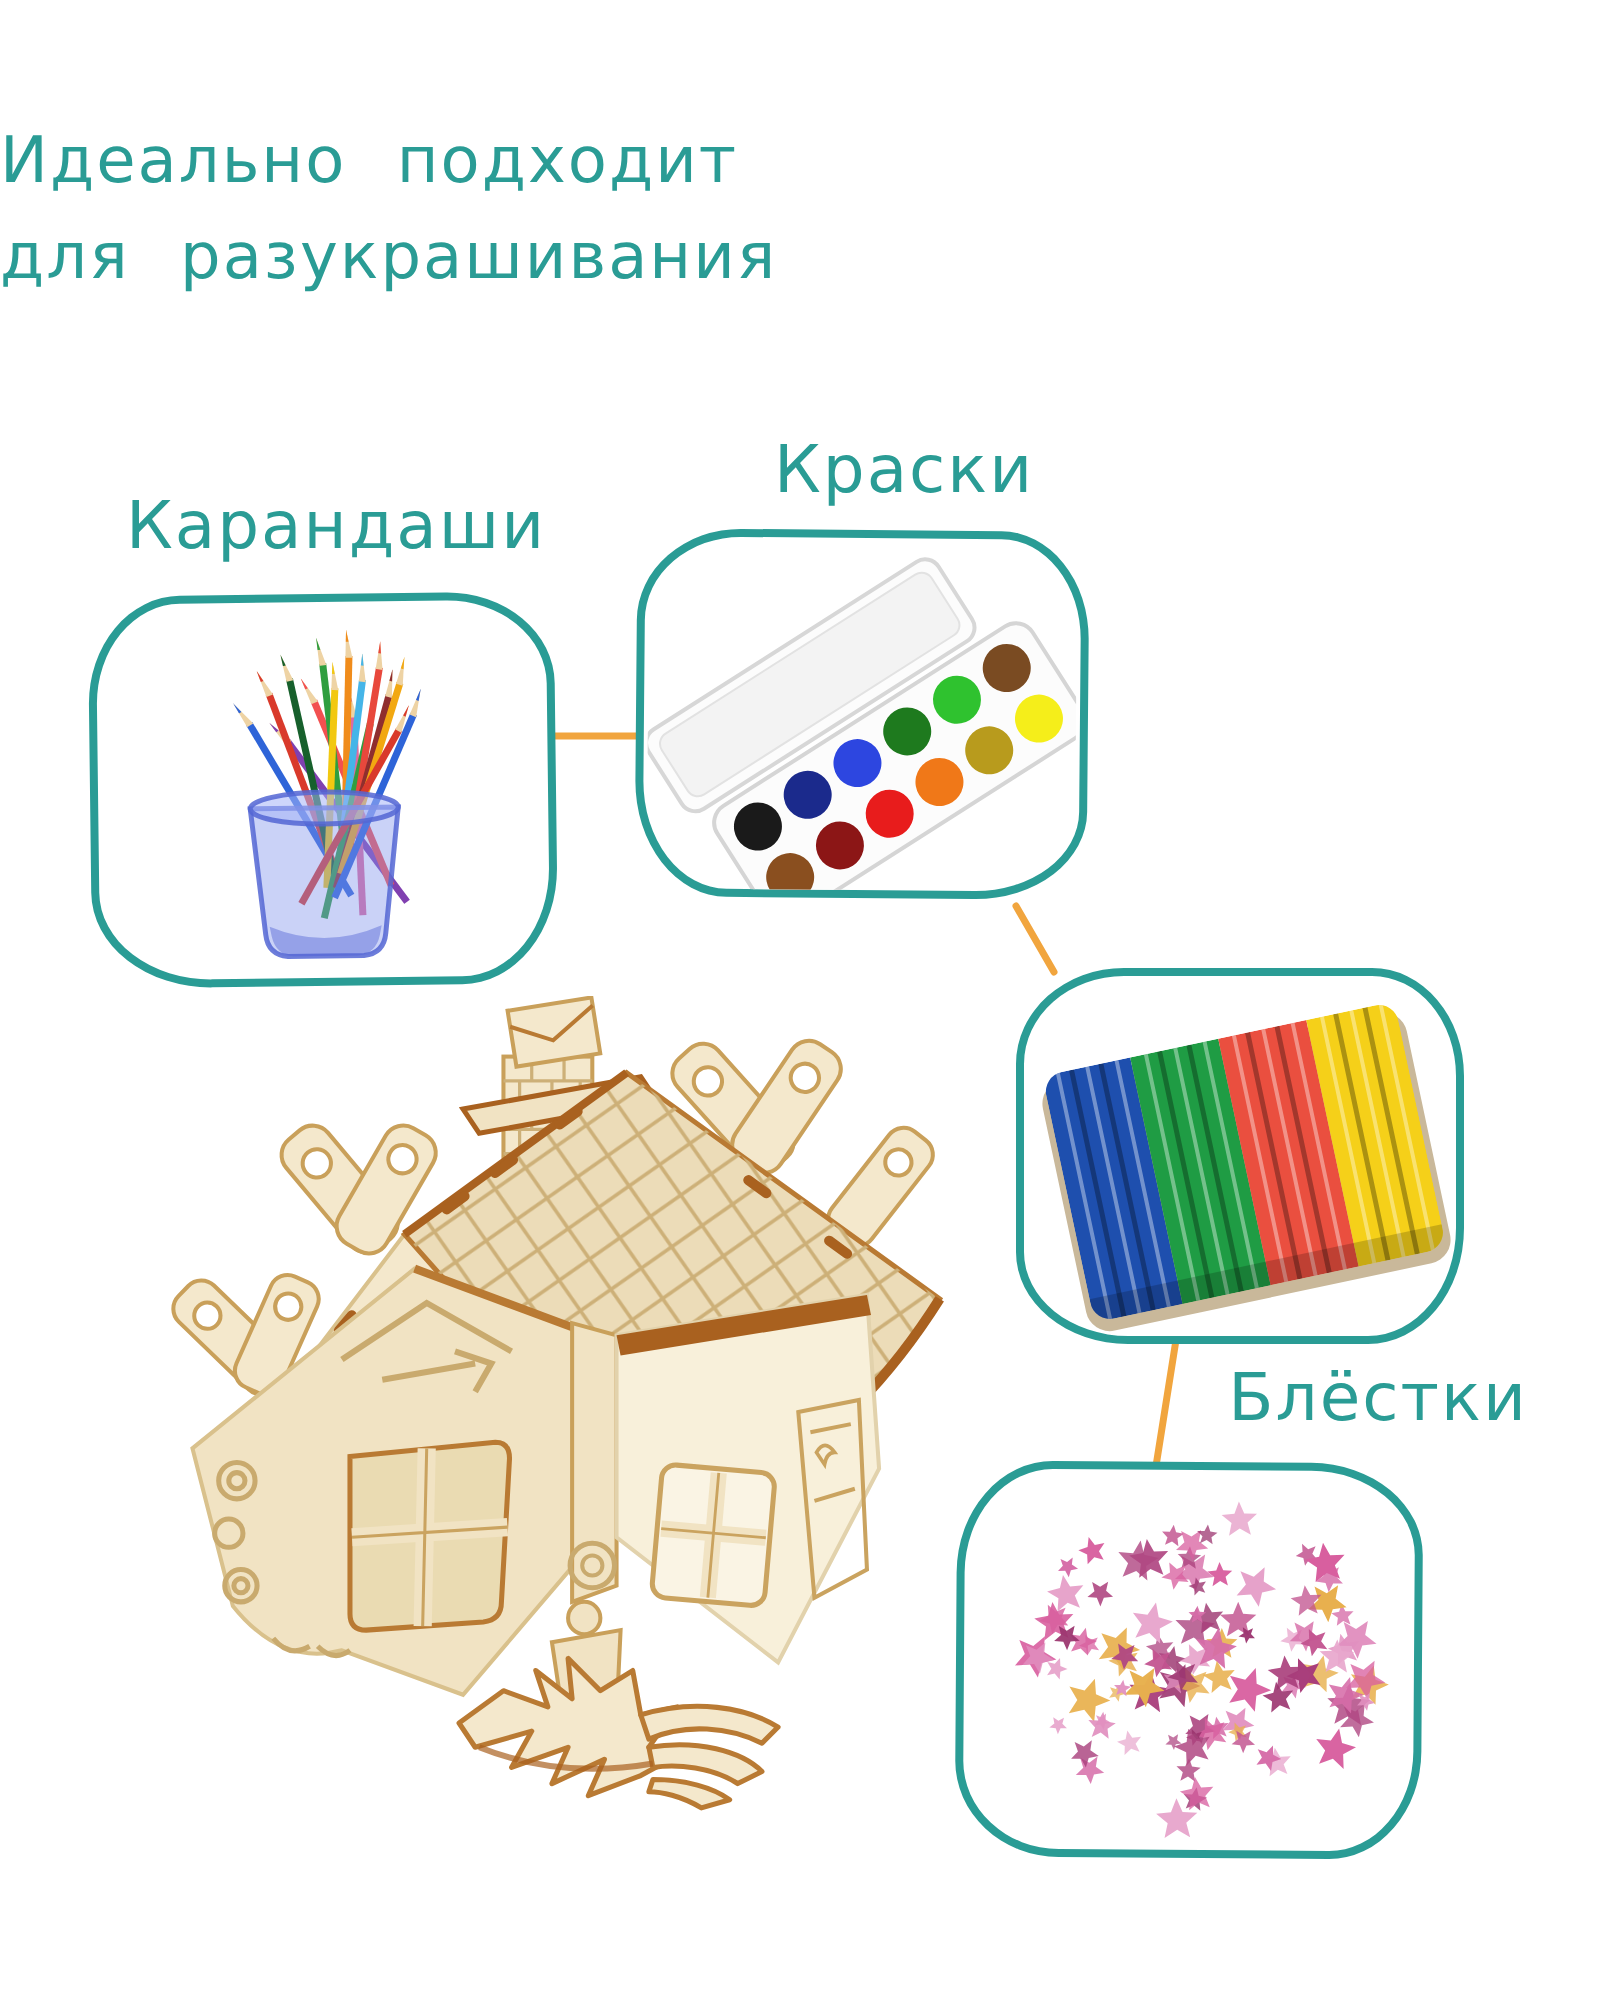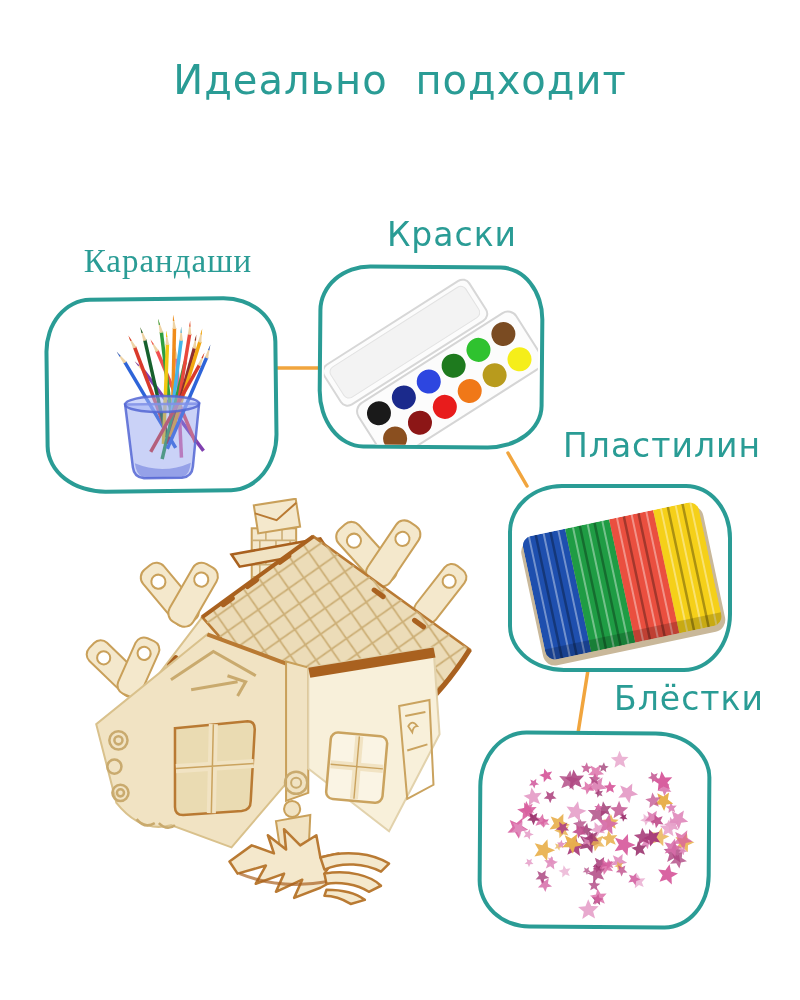--- a/index.html
+++ b/index.html
@@ -1,19 +1,19 @@
 <!DOCTYPE html>
 <html><head>
 <meta charset="utf-8">
 <style>
   html,body{margin:0;padding:0;background:#ffffff;}
   .page{position:relative;width:800px;height:1000px;background:#ffffff;overflow:hidden;
         font-family:"DejaVu Sans",sans-serif;}
-  .title{position:absolute;left:0;top:56px;width:800px;text-align:center;
-         color:#2a9c95;font-size:40px;line-height:48px;font-weight:400;
+  .title{position:absolute;left:0;top:56px;width:800px;text-align:left;
+         color:#2a9c95;font-size:32px;line-height:48px;font-weight:400;
          letter-spacing:1px;word-spacing:14px;}
   .title .t2{display:block;}
   .callout-label{position:absolute;transform:translateX(-50%);color:#2a9c95;
          font-size:33px;font-weight:400;letter-spacing:1px;white-space:nowrap;}
   .bubble{position:absolute;border:4px solid #2a9c95;background:#ffffff;box-sizing:border-box;}
   .bubble.pencils{left:45px;top:297px;width:233px;height:196px;
          border-radius:46px 54px 48px 60px / 54px 46px 58px 48px;transform:rotate(-.7deg);}
   .bubble.paints{left:318px;top:265px;width:226px;height:184px;
          border-radius:52px 44px 56px 46px / 46px 54px 44px 58px;transform:rotate(.5deg);}
   .bubble.plasticine{left:508px;top:484px;width:224px;height:188px;
@@ -25,25 +25,25 @@
   .bubble,.house,.callout-label,.title{z-index:2;}
   .house{position:absolute;left:78px;top:498px;width:404px;height:414px;}
 </style>
 </head>
 <body>
 
 <div class="page">
 
   <div class="title">
     <span class="t1">Идеально подходит</span>
-  </div>
-
-  <div class="callout-label" style="left:168px;top:243px;font-family:Liberation Serif, serif;">Карандаши</div>
+    <span class="t2">для разукрашивания</span>
+  </div>
+
+  <div class="callout-label" style="left:168px;top:243px;">Карандаши</div>
   <div class="callout-label" style="left:436px;top:215px;margin-left:16px;">Краски</div>
-  <div class="callout-label" style="left:662px;top:426px;">Пластилин</div>
   <div class="callout-label" style="left:645px;top:679px;margin-left:44px;">Блёстки</div>
 
   <svg class="connectors" width="800" height="1000">
     <path d="M276 368 L321 368" stroke="#f1a53e" stroke-width="3.5" stroke-linecap="round" fill="none"></path>
     <path d="M508 453 L527 486" stroke="#f1a53e" stroke-width="3.5" stroke-linecap="round" fill="none"></path>
     <path d="M588 670 L578 733" stroke="#f1a53e" stroke-width="3.5" stroke-linecap="round" fill="none"></path>
   </svg>
 
   <div class="bubble pencils">
     <svg width="170" height="182" viewBox="0 0 170 182" style="left:28px;top:4px;">

